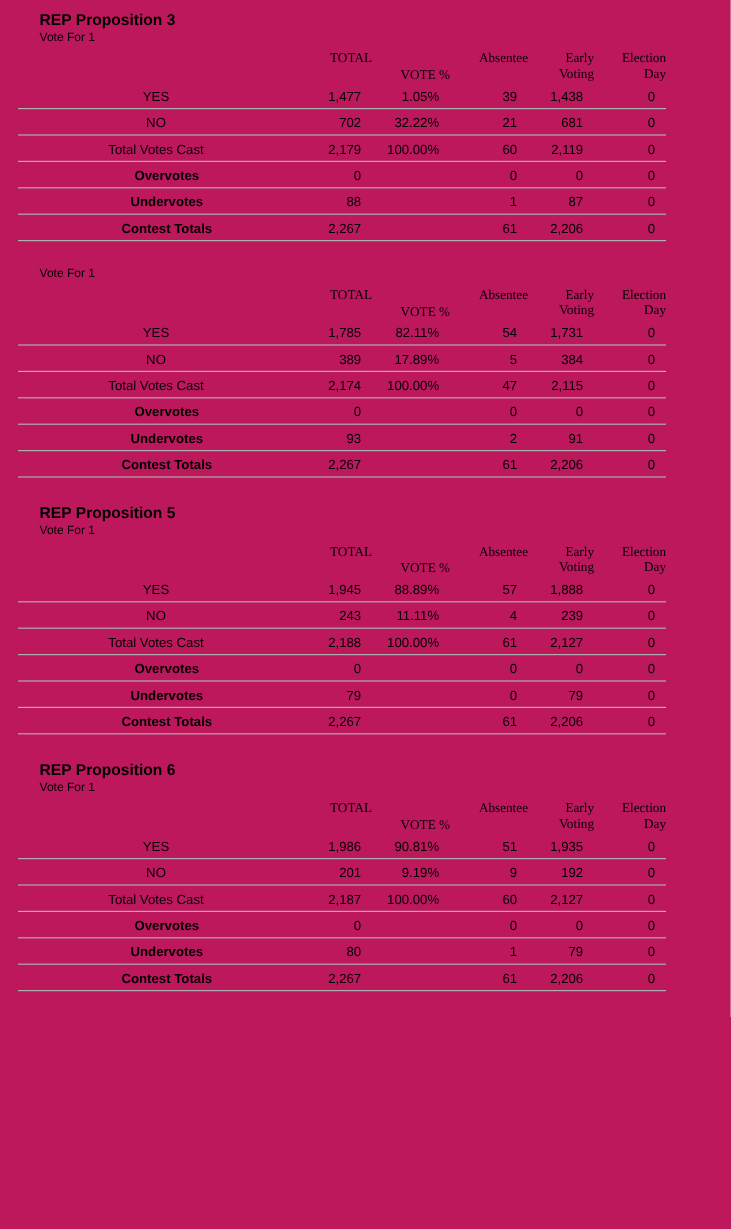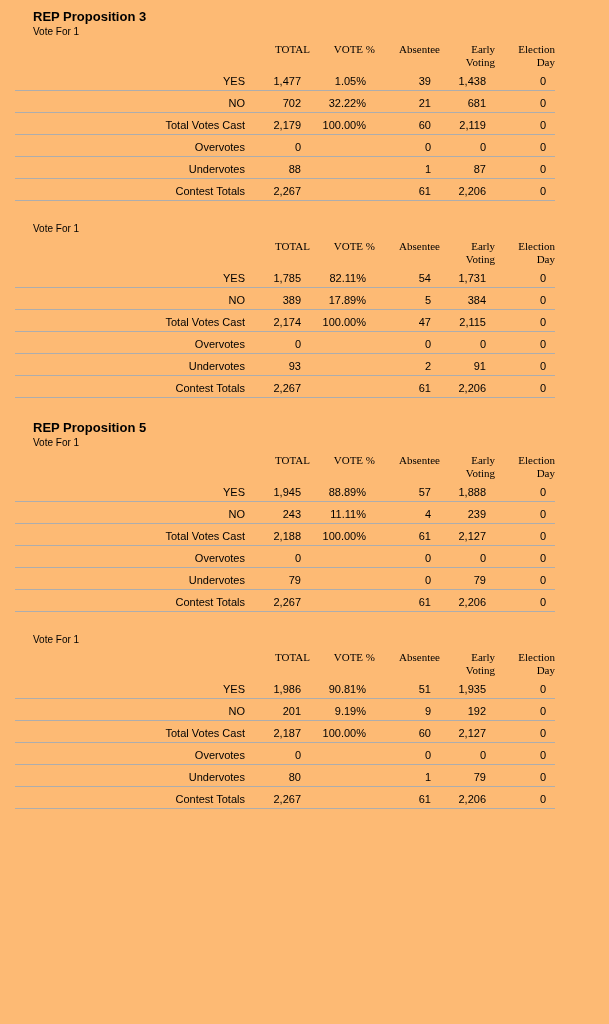--- a/index.html
+++ b/index.html
@@ -1,29 +1,29 @@
 <!DOCTYPE html>
 <html><head>
 <meta charset="utf-8">
 <style>
   html,body { margin:0; padding:0; background:#fff; }
   body { font-family:"Liberation Sans", sans-serif; color:#000; -webkit-font-smoothing:antialiased; }
-  .page { position:relative; width:609px; height:1024px; background:#fdba74; box-sizing:border-box; padding:9px 0 0 15px; overflow:hidden; }
+  .page { position:relative; width:609px; height:1024px; background:#be185d; box-sizing:border-box; padding:9px 0 0 15px; overflow:hidden; }
   .contest { margin-bottom:22px; }
   .c-title { font-size:13px; font-weight:bold; margin:0 0 0 18px; line-height:15px; }
   .c-sub { font-size:10px; margin:2px 16px 0 18px; line-height:12px; }
   .tbl { width:540px; margin-top:5px; font-size:11px; }
   .hrow { display:flex; height:26px; align-items:flex-start;font-family:Liberation Serif, serif; }
   .hrow .cell span { display:block; line-height:13px; }
   .row { display:flex; height:18px; padding-bottom:3px; border-bottom:1px solid #adadad; align-items:flex-end; }
   .cell { text-align:right; box-sizing:border-box; }
-  .lbl { width:230px; text-align:right; }
-  .lbl.ind { padding-left:18px; }
+  .lbl { width:230px; text-align:center; }
+  .lbl.ind { padding-left:18px;font-weight:bold; }
   .c-total { width:65px; }
-  .c-pct { width:65px; }
+  .c-pct { width:65px;margin-top:14px; }
   .c-abs { width:65px; }
   .c-early { width:55px; }
   .c-elec { width:60px; }
   .row .num { padding-right:9px; }
 </style>
 </head>
 <body>
 
 <div class="page">
 
@@ -245,20 +245,21 @@
         <div class="cell num c-total">2,267</div>
         <div class="cell num c-pct"></div>
         <div class="cell num c-abs">61</div>
         <div class="cell num c-early">2,206</div>
         <div class="cell num c-elec">0</div>
       </div>
     </div>
   </section>
 
   <section class="contest">
+    <h2 class="c-title">REP Proposition 6</h2>
     <div class="c-sub">Vote For 1</div>
     <div class="tbl">
       <div class="hrow">
         <div class="cell lbl"></div>
         <div class="cell c-total">
             <span>TOTAL</span>
           </div>
         <div class="cell c-pct">
             <span>VOTE %</span>
           </div>

